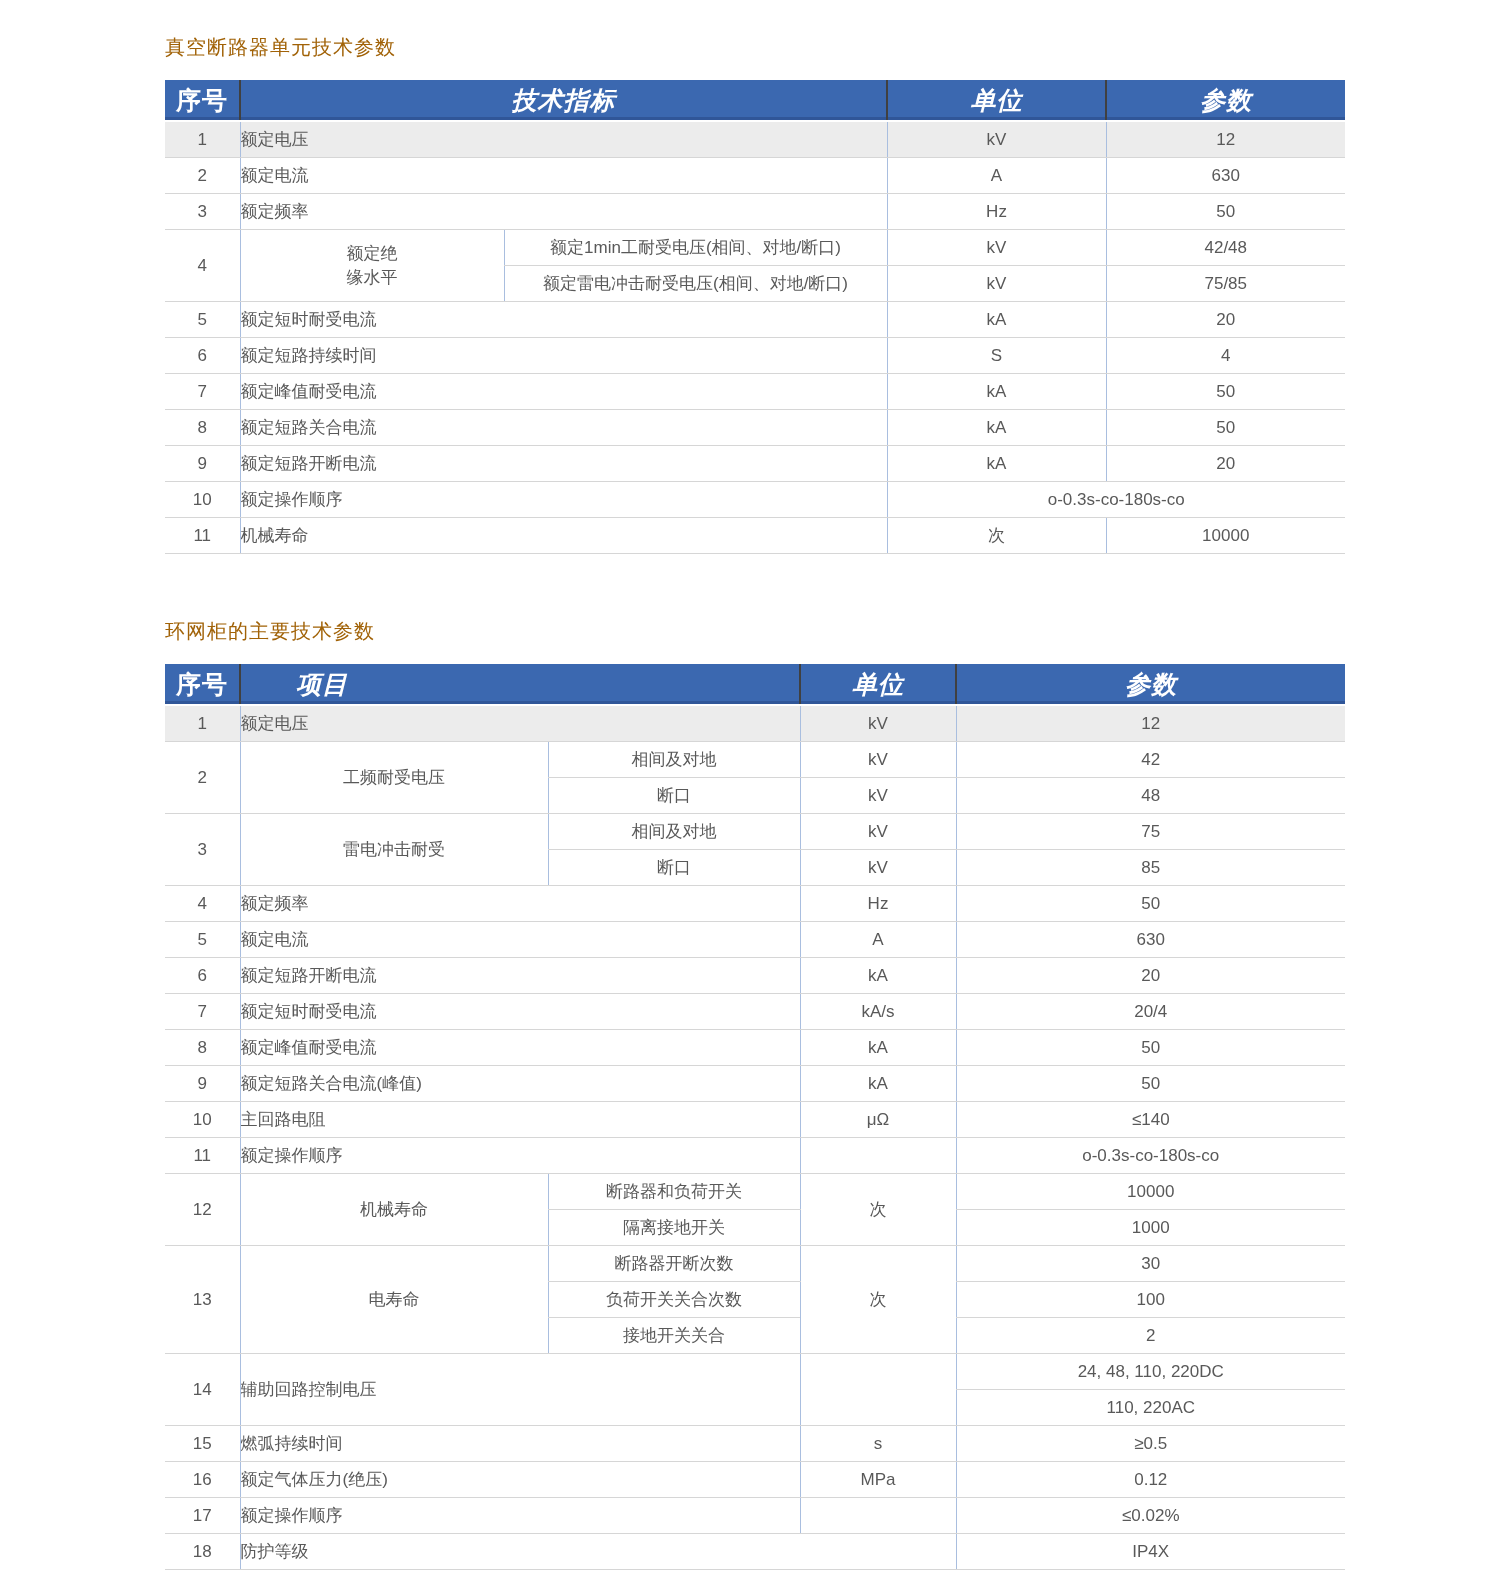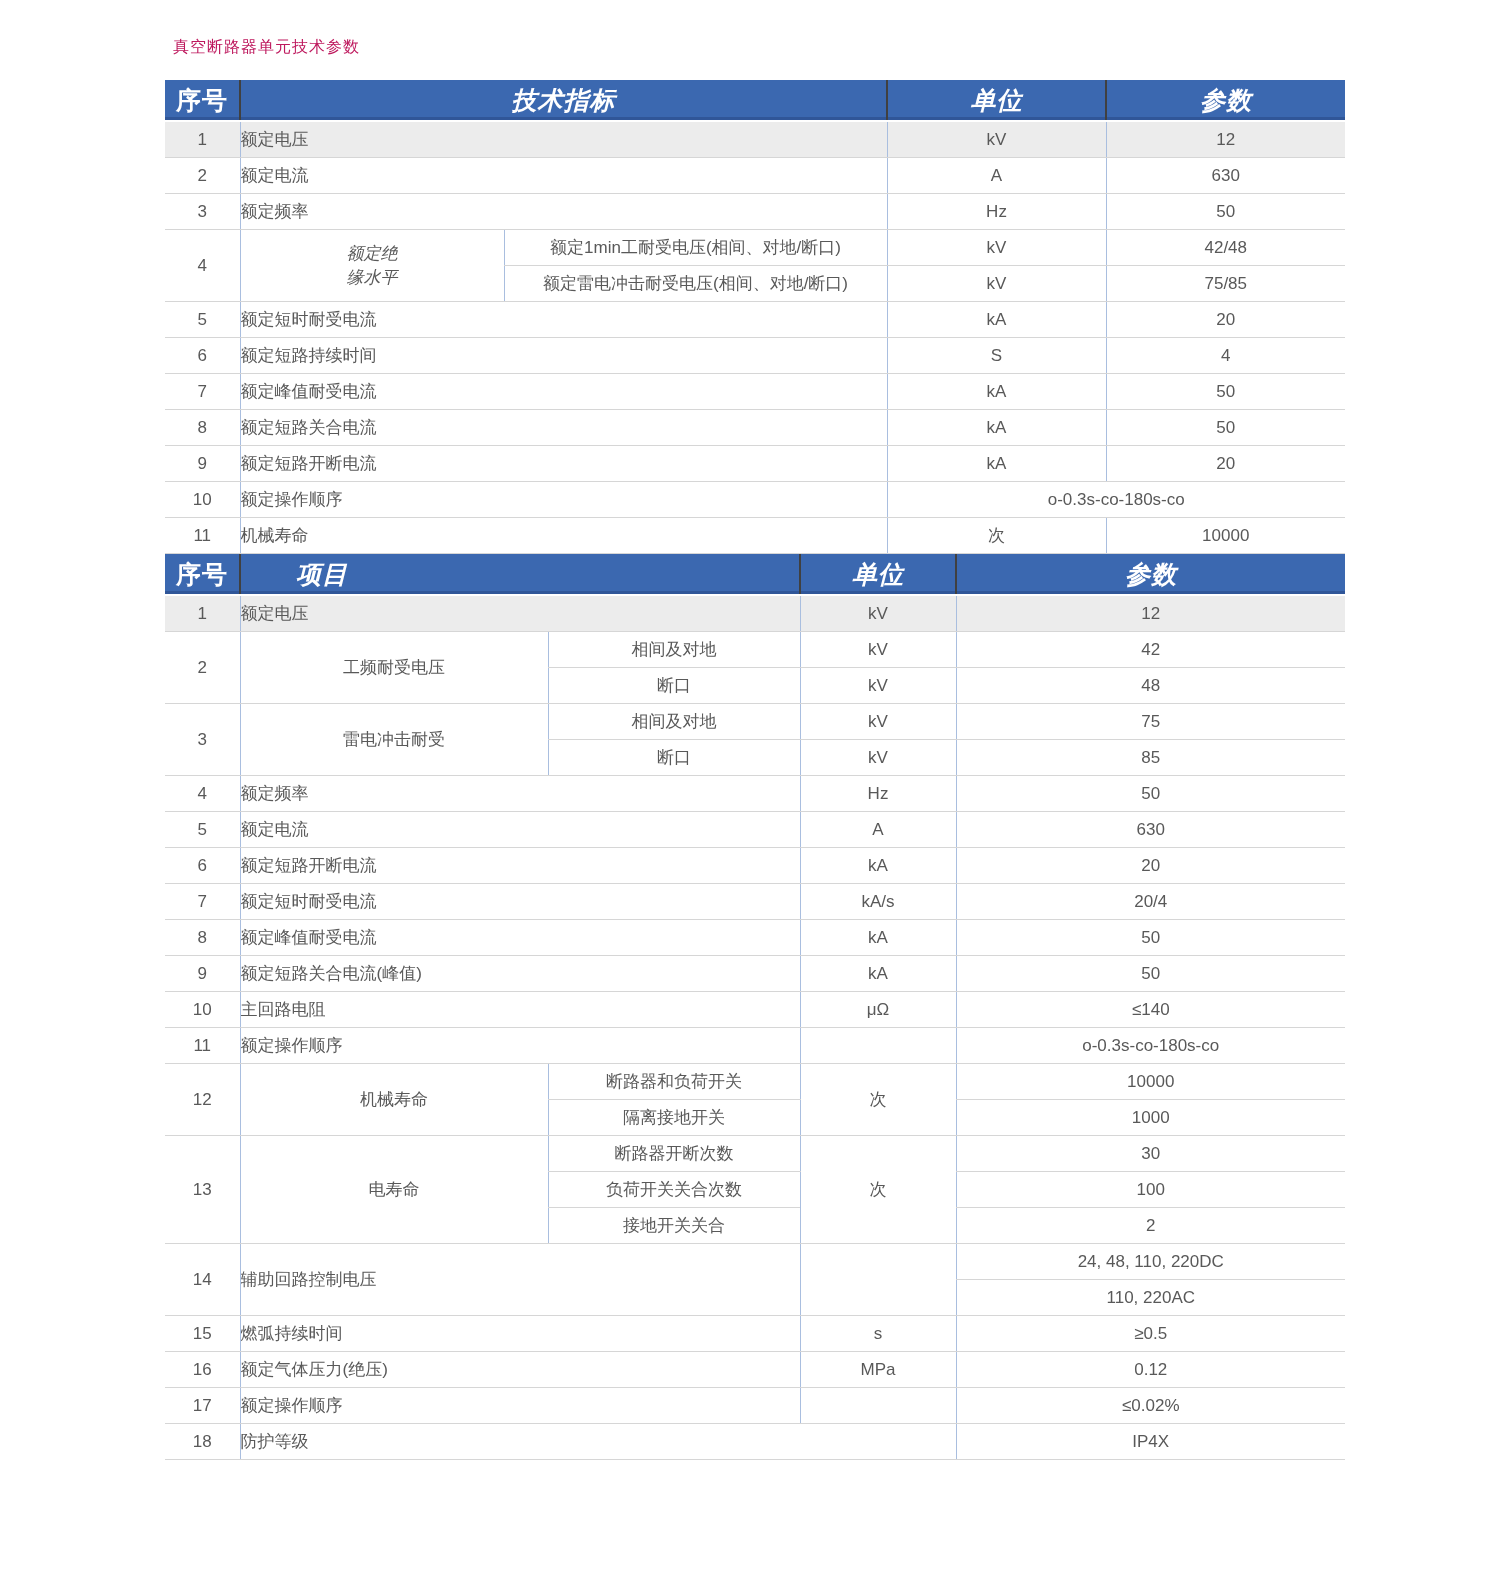--- a/index.html
+++ b/index.html
@@ -3,22 +3,22 @@
 <meta charset="utf-8">
 <style>
   html,body{margin:0;padding:0;background:#ffffff;}
   body{
     width:1500px;height:1584px;position:relative;
     font-family:"Liberation Sans","DejaVu Sans",sans-serif;
     -webkit-font-smoothing:antialiased;
   }
   .content{position:absolute;left:165px;top:34px;width:1180px;}
   .table-title{
-    font-size:16px;line-height:26px;color:#be185d;font-weight:400;
-    letter-spacing:1px;margin:0 0 20px 8px;
+    font-size:20px;line-height:26px;color:#a16207;font-weight:400;
+    letter-spacing:1px;margin:0 0 20px 0;
   }
   .title2{margin-top:64px;}
   table{
     border-collapse:collapse;table-layout:fixed;width:1180px;
     font-size:17px;color:#595959;
   }
   th{
     background:#3b68b0;color:#ffffff;font-size:25px;font-weight:700;
     height:40px;padding:0;text-align:center;letter-spacing:1px;
     border-bottom:2px solid #ffffff;
@@ -29,21 +29,21 @@
   td{
     height:35px;padding:0;text-align:center;
     border-bottom:1px solid #d6d6d6;
     border-left:1px solid #a9bedf;
     overflow:hidden;white-space:nowrap;
   }
   td.c-no{border-left:none;}
   tr.stripe td{background:#ececec;}
   td.item-left{text-align:left;}
   .iw{display:inline-block;width:308px;vertical-align:middle;}
-  td.two-line{line-height:24px;font-style:italic;}
+  td.two-line{line-height:24px;}
   .blk{display:block;}
 </style>
 </head>
 <body>
 
 <div class="content">
 
   <h2 class="table-title">真空断路器单元技术参数</h2>
 
   <table>
@@ -133,20 +133,21 @@
       </tr>
       <tr>
         <td class="c-no">11</td>
         <td colspan="2" class="item-left"><span class="iw">机械寿命</span></td>
         <td>次</td>
         <td>10000</td>
       </tr>
     </tbody>
   </table>
 
+  <h2 class="table-title title2">环网柜的主要技术参数</h2>
 
   <table>
     <colgroup>
       <col style="width:75px">
         <col style="width:308px">
         <col style="width:252px">
       <col style="width:156px">
         <col style="width:389px">
     </colgroup>
     <thead>

